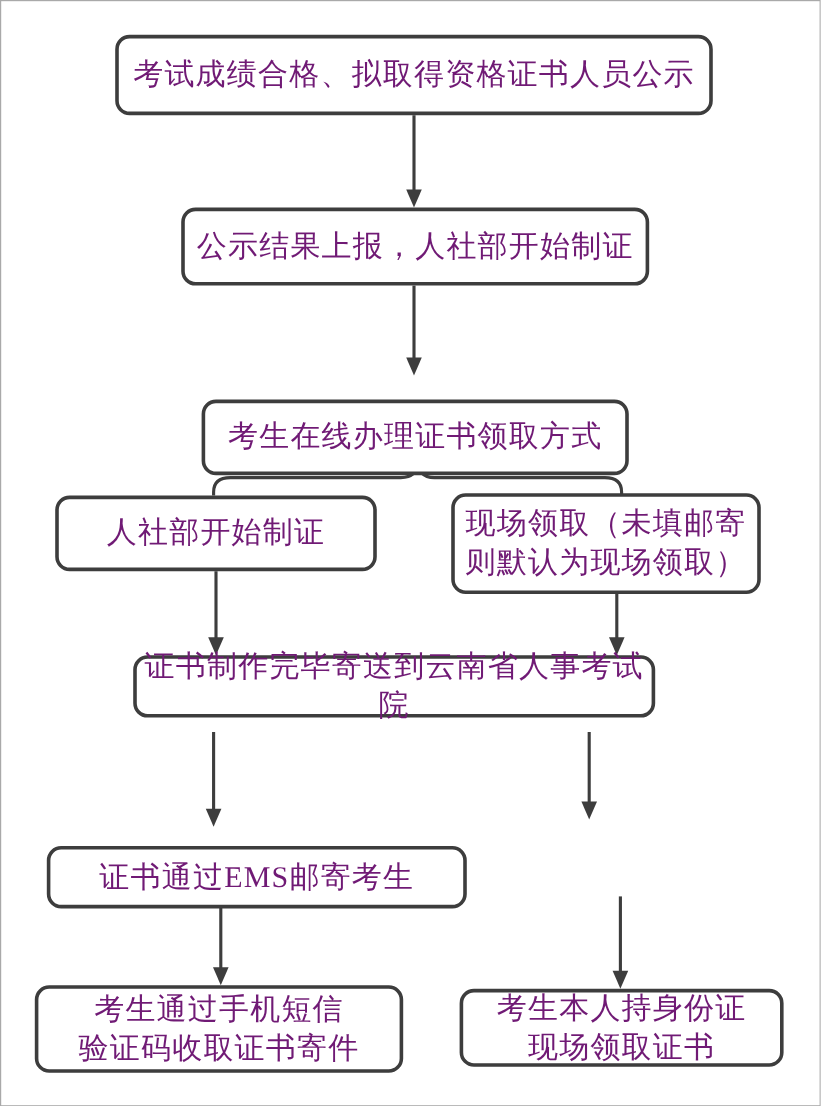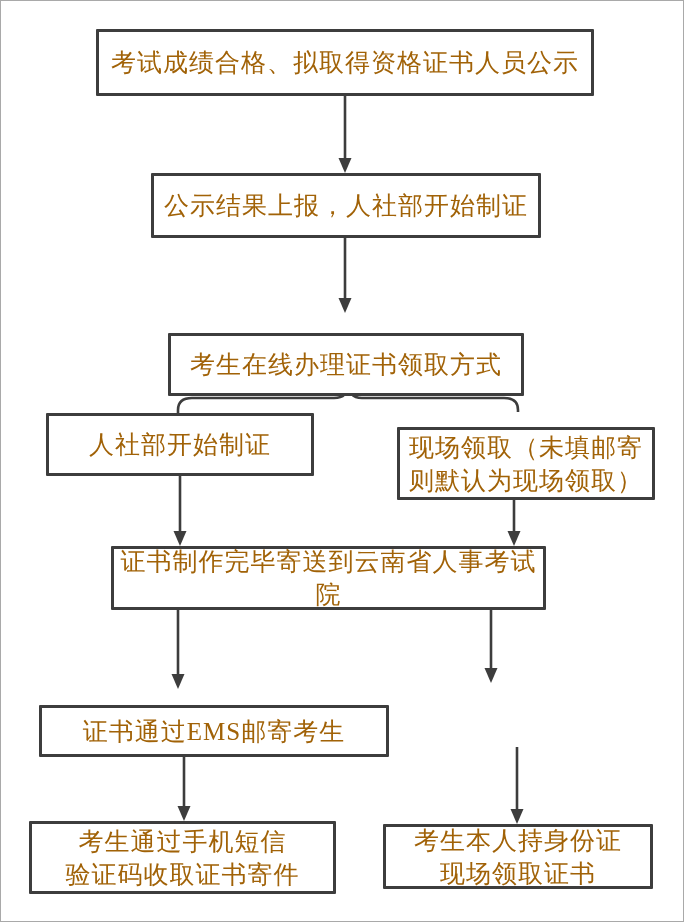--- a/index.html
+++ b/index.html
@@ -13,26 +13,26 @@
     overflow:hidden;
   }
   .connectors {
     position:absolute; left:0; top:0; width:684px; height:922px;
     z-index:1;
   }
   .node {
     position:absolute;
     box-sizing:border-box;
     border:3px solid #3d3d3d;
-    border-radius:1px;
+    border-radius:12px;
     background:#ffffff;
     display:flex; align-items:center; justify-content:center;
     text-align:center;
     white-space:pre-line;
-    color:#a16207;
+    color:#701a75;
     font-size:25px;
     line-height:33px;
     letter-spacing:1px;
     z-index:2;
   }
 </style>
 </head>
 <body>
 
 <div class="canvas">
@@ -71,24 +71,24 @@
   </svg>
 
   <div class="node" style="left:95px;  top:28px;  width:498px; height:67px;">考试成绩合格、拟取得资格证书人员公示</div>
 
   <div class="node" style="left:150px; top:172px; width:390px; height:65px;">公示结果上报，人社部开始制证</div>
 
   <div class="node" style="left:167px; top:312px; width:356px; height:63px;margin-top:20px;">考生在线办理证书领取方式</div>
 
   <div class="node" style="left:45px;  top:412px; width:268px; height:63px;">人社部开始制证</div>
 
-  <div class="node" style="left:375px; top:426px; width:258px; height:73px;margin-left:21px;">现场领取（未填邮寄
+  <div class="node" style="left:375px; top:410px; width:258px; height:84px;">现场领取（未填邮寄
 则默认为现场领取）</div>
 
-  <div class="node" style="left:110px; top:545px; width:435px; height:64px;">证书制作完毕寄送到云南省人事考试院</div>
+  <div class="node" style="left:110px; top:545px; width:435px; height:52px;">证书制作完毕寄送到云南省人事考试院</div>
 
   <div class="node" style="left:38px;  top:688px; width:350px; height:52px;margin-top:16px;">证书通过EMS邮寄考生</div>
 
 
   <div class="node" style="left:382px; top:823px; width:270px; height:65px;">考生本人持身份证
 现场领取证书</div>
 
   <div class="node" style="left:28px;  top:820px; width:307px; height:73px;">考生通过手机短信
 验证码收取证书寄件</div>
 

